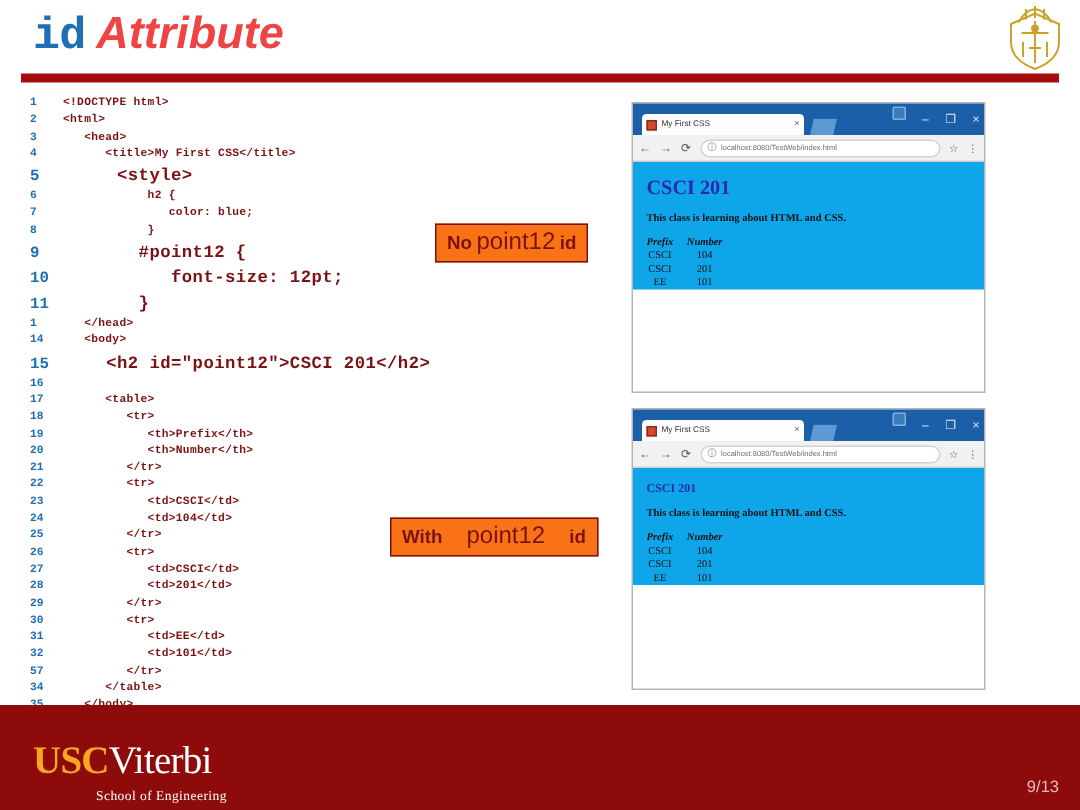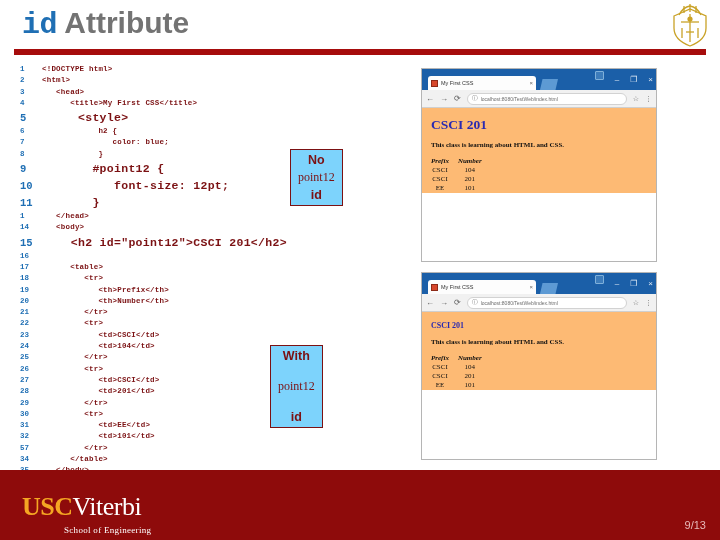--- a/index.html
+++ b/index.html
@@ -11,21 +11,21 @@
 
   
   #slide-title{
     position:absolute;left:22px;top:2px;
     font-size:30px;font-weight:bold;line-height:42px;white-space:nowrap;
   }
   #slide-title .kw{
     font-family:"Liberation Mono", monospace;
     color:#1f6fb4;font-weight:bold;letter-spacing:-0.5px;
   }
-  #slide-title .rest{color:#737373;font-weight:bold;}
+  #slide-title .rest{color:#ef4444;font-weight:bold;font-style:italic;}
   #title-rule{
     position:absolute;left:14px;top:49px;width:692px;height:6px;
     background:#a60c0c;
   }
 
   
   #usc-seal{position:absolute;right:8px;top:2px;width:44px;height:46px;}
 
   
   #code-block{
@@ -44,31 +44,31 @@
     color:#7b1113;font-size:7.5px;font-weight:bold;
     letter-spacing:0.2px;
   }
   
   .code-line.hl{height:17px;line-height:17px;}
   .code-line.hl .ln{font-size:10.5px;}
   .code-line.hl .src{font-size:11.5px;letter-spacing:0.3px;}
 
   
   .callout{
-    position:absolute;border:1.5px solid #7b1113;background:#7dd3fc;
+    position:absolute;border:1.5px solid #7b1113;background:#f97316;
     padding:3px 7px;white-space:nowrap;
     color:#7b1113;font-size:12.5px;font-weight:bold;
-    display:flex;align-items:center;gap:3px;flex-direction:column;
+    display:flex;align-items:center;gap:3px;
   }
   .callout .mono{
-    font-family:Liberation Serif, serif;font-weight:normal;
-    font-size:12px;color:#7b1113;
+    font-family:Liberation Sans, sans-serif;font-weight:normal;
+    font-size:16px;color:#7b1113;
   }
   #callout-no{left:290px;top:149px;}
-  #callout-with{left:270px;top:345px;gap:16px;}
+  #callout-with{left:260px;top:345px;gap:16px;}
 
   
   .browser{
     position:absolute;width:234px;background:#ffffff;
     border:1px solid #b5b5b5;
   }
   #browser-top{left:421px;top:68px;height:192px;}
   #browser-bottom{left:421px;top:272px;height:186px;}
 
   .chrome-titlebar{
@@ -110,21 +110,21 @@
   .omnibox{
     flex:1;height:12px;background:#ffffff;border:1px solid #d2d2d2;
     border-radius:6px;display:flex;align-items:center;
     padding:0 4px;box-sizing:border-box;gap:3px;
     font-size:5px;color:#6d6d6d;overflow:hidden;white-space:nowrap;
   }
   .omnibox .info{font-size:6px;color:#767676;}
   .star,.kebab{font-size:7px;color:#5c5c5c;}
 
   .page-view{
-    padding:7px 9px 0 9px;background:#fdba74;
+    padding:7px 9px 0 9px;background:#0ea5e9;
     font-family:"Liberation Serif", serif;color:#111;
   }
   .pv-h2{
     color:#2a2ab0;font-weight:bold;margin:2px 0 8px 0;
   }
   .pv-h2.big{font-size:13.5px;}
   .pv-h2.small{font-size:8px;}
   .pv-h4{font-size:7px;font-weight:bold;margin:0 0 8px 0;}
   .pv-table{font-size:7px;border-collapse:collapse;}
   .pv-table th{text-align:left;font-weight:bold;padding:0 9px 1px 0;font-style:italic;}

